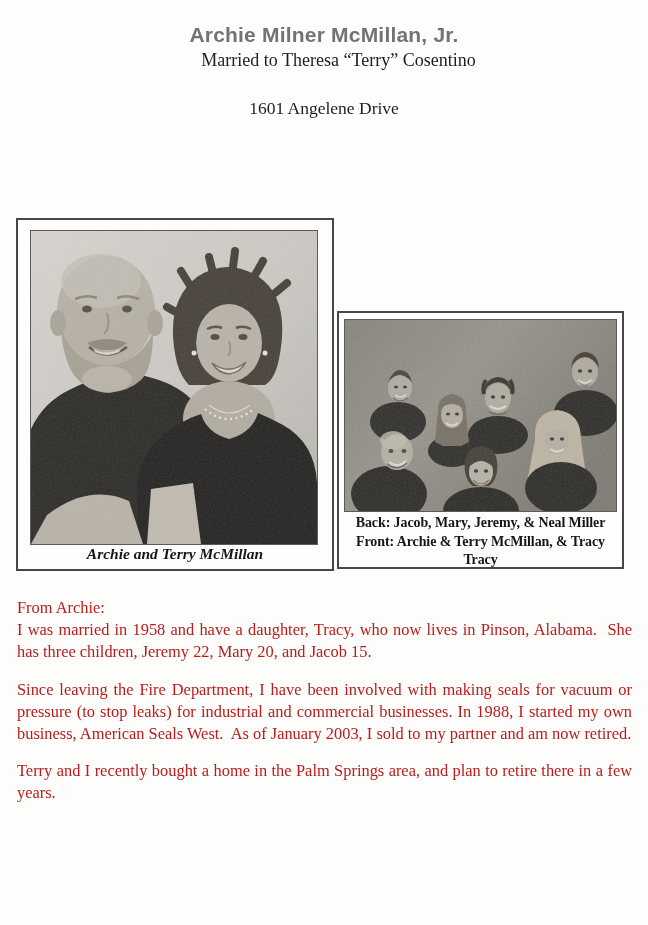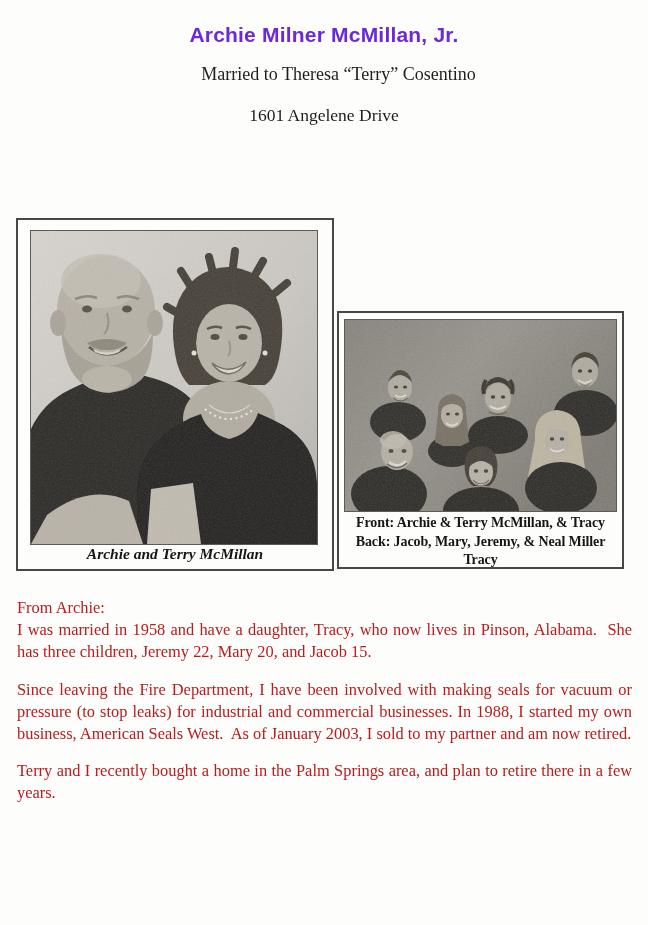--- a/index.html
+++ b/index.html
@@ -5,24 +5,24 @@
   html,body { margin:0; padding:0; background:#ffffff; }
   .page {
     position:relative; width:648px; height:925px; margin:0 auto;
     background:#fdfdfc; overflow:hidden;
     font-family:"Liberation Serif", serif; color:#1c1c1a;
   }
   
   .head { position:absolute; top:23px; left:0; width:648px; text-align:center; }
   .name {
     font-family:"Liberation Sans", sans-serif; font-weight:bold;
-    font-size:21px; line-height:24px; margin:0; color:#6d28d9; letter-spacing:.2px;
-  }
-  .married { font-size:18px; line-height:22px; margin-top:16px; color:#1e1e1c;padding-left:29px; }
-  .address { margin-top:20px; }
+    font-size:21px; line-height:24px; margin:0; color:#737373; letter-spacing:.2px;
+  }
+  .married { font-size:18px; line-height:22px; margin-top:2px; color:#1e1e1c;padding-left:29px; }
+  .address { margin-top:27px; }
   .address div { font-size:17.5px; line-height:20px; color:#1e1e1c; }
   
   .photo-box {
     position:absolute; background:#fdfdfc; border:2px solid #474745;
     box-sizing:border-box;
   }
   .box-left  { left:16px;  top:218px; width:318px; height:353px;font-style:italic; }
   .box-right { left:337px; top:311px; width:287px; height:258px; }
   .photo-frame { position:absolute; border:1px solid #5d5b58; line-height:0; background:#c8c5bf; }
   .frame-left  { left:12px; top:10px; width:286px; height:313px; }
@@ -193,22 +193,22 @@
           <ellipse cx="136" cy="152" rx="12" ry="14" fill="#b8b2a7"></ellipse>
           <path d="M125 146 Q129 136 136 136 Q143 136 147 146 Q141 141 136 141 Q131 141 125 146 Z" fill="#423c34"></path>
           <ellipse cx="131" cy="151" rx="2.2" ry="1.7" fill="#3e3a33"></ellipse>
             <ellipse cx="141" cy="151" rx="2.2" ry="1.7" fill="#3e3a33"></ellipse>
           <path d="M128 160 Q136 168 144 160 Q140 166 136 166 Q132 166 128 160 Z" fill="#e3e0d8" stroke="#6b6458" stroke-width="1"></path>
         </g>
         <rect width="271" height="191" filter="url(#nR)" opacity="0.2"></rect>
       </svg>
     </div>
     <figcaption class="caption cap-right">
+      <div>Back: Jacob, Mary, Jeremy, &amp; Neal Miller</div>
       <div>Front: Archie &amp; Terry McMillan, &amp; Tracy</div>
-      <div>Back: Jacob, Mary, Jeremy, &amp; Neal Miller</div>
       <div>Tracy</div>
     </figcaption>
   </figure>
 
   <main class="bio">
     <p>
       <span class="from-line">From Archie:</span><span>I was married in 1958 and have a daughter, Tracy, who now lives in Pinson, Alabama.&nbsp; She has three children, Jeremy 22, Mary 20, and Jacob 15.</span>
     </p>
     <p>Since leaving the Fire Department, I have been involved with making seals for vacuum or pressure (to stop leaks) for industrial and commercial businesses. In 1988, I started my own business, American Seals West.&nbsp; As of January 2003, I sold to my partner and am now retired.</p>
     <p>Terry and I recently bought a home in the Palm Springs area, and plan to retire there in a few years.</p>

